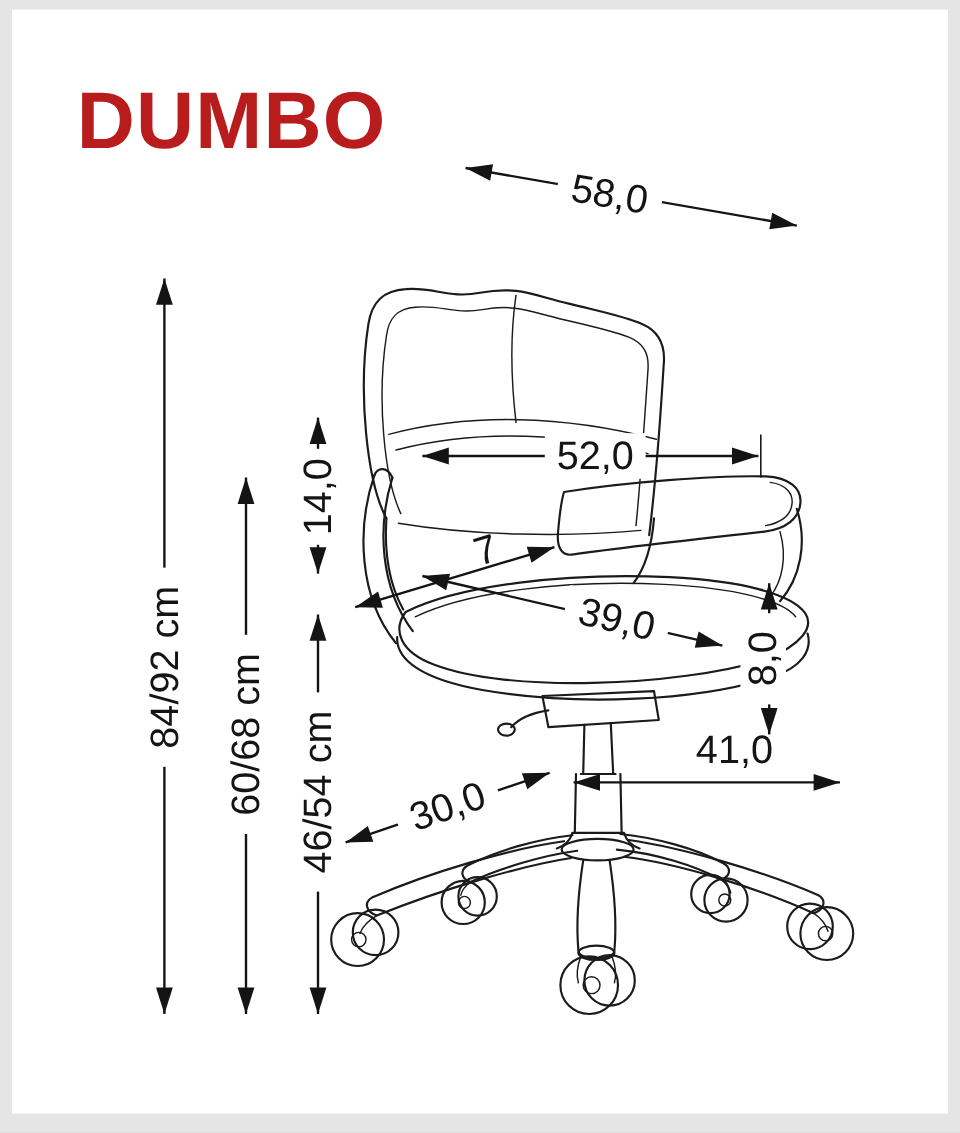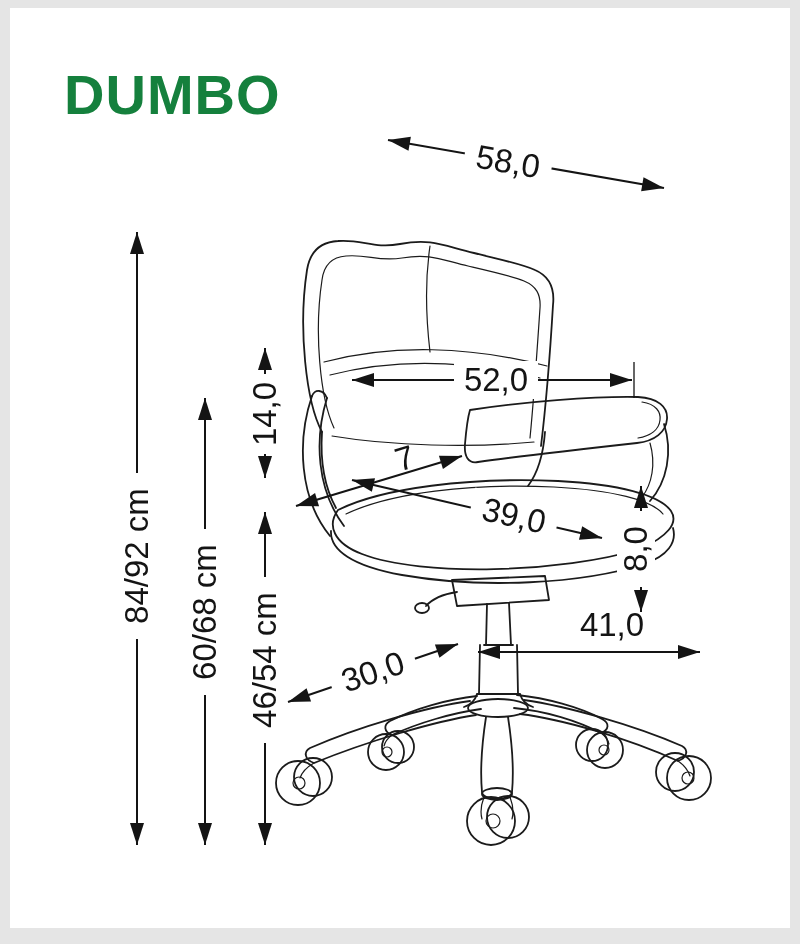--- a/index.html
+++ b/index.html
@@ -1,18 +1,18 @@
 <!DOCTYPE html>
 <html><head>
 <meta charset="utf-8">
 <style>
   html,body{margin:0;padding:0;background:#cfcfcf;}
   .stage{position:relative;width:800px;height:944px;background:#e5e5e5;font-family:"Liberation Sans",sans-serif;overflow:hidden;}
   .paper{position:absolute;left:10px;top:8px;right:10px;bottom:16px;background:#ffffff;}
-  .title{position:absolute;left:64px;top:62px;font-size:56px;font-weight:bold;color:#15803d;letter-spacing:1px;}
+  .title{position:absolute;left:64px;top:62px;font-size:67px;font-weight:bold;color:#b91c1c;letter-spacing:1px;}
   svg.diagram{position:absolute;left:0;top:0;width:800px;height:944px;}
   .chair path,.chair ellipse,.chair circle{fill:none;stroke:#1b1b1b;stroke-width:1.8;stroke-linecap:round;stroke-linejoin:round;}
   .chair .thin{stroke-width:1.2;}
   .dims line{stroke:#141414;stroke-width:2;}
   .dims .tick{stroke-width:1.3;}
   .dimtext{font-size:33px;fill:#141414;text-anchor:middle;font-family:"Liberation Sans",sans-serif;}
   .halo{fill:#ffffff;stroke:none;}
 </style>
 </head>
 <body>

